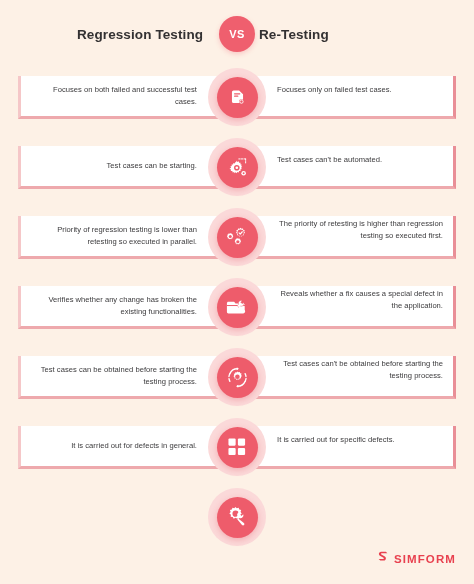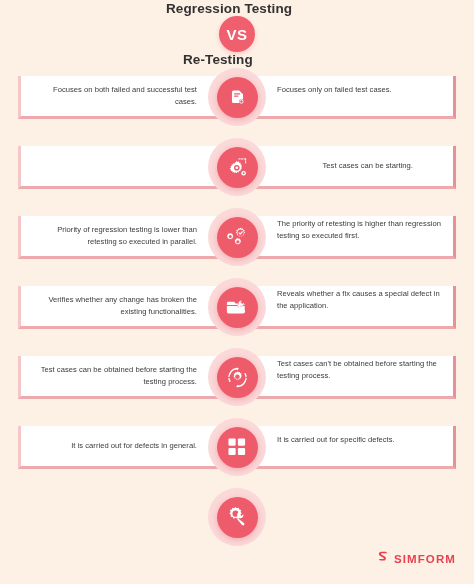--- a/index.html
+++ b/index.html
@@ -17,44 +17,43 @@
   }
 
   
   .header {
     height: 62px;
     display: flex;
     align-items: center;
     justify-content: center;
     gap: 0px;
     padding-top: 6px;
-    flex-direction: column;
   }
 
   .header-title {
     font-size: 13.5px;
     font-weight: bold;
     color: #333132;
     letter-spacing: 0.1px;
     white-space: nowrap;
   }
 
   .header-title.left  { width: 142px; text-align: right; padding-right: 16px; }
-  .header-title.right { width: 142px; text-align: left;  padding-left: 17px; }
+  .header-title.right { width: 142px; text-align: left;  padding-left: 4px; }
 
   .vs-badge {
     width: 36px;
     height: 36px;
     border-radius: 50%;
     background: #ef5f6e;
     display: flex;
     align-items: center;
     justify-content: center;
     color: #ffffff;
-    font-size: 15px;
+    font-size: 11px;
     font-weight: bold;
     letter-spacing: 0.4px;
     flex: 0 0 auto;
     box-shadow: 0 2px 5px rgba(239,95,110,0.28);
   }
 
   
   .rows {
     position: relative;
   }
@@ -90,21 +89,21 @@
   }
 
   .cell.left {
     justify-content: flex-end;
     text-align: right;
     padding: 0 40px 0 10px;
   }
 
   .cell.right {
     justify-content: flex-start;
-    text-align: left;
+    text-align: right;
     padding: 0 10px 12px 40px;
   }
 
   
   .medallion {
     position: absolute;
     left: 50%;
     top: 50%;
     transform: translate(-50%, -50%);
     width: 58px;
@@ -189,20 +188,21 @@
             <circle cx="17" cy="17.2" r="2.1" fill="none" stroke="#ffffff" stroke-width="1.1"></circle>
           </svg>
         </span>
       </div>
     </div>
   </div>
 
   <div class="row">
     <div class="row-bar">
       <div class="cell left">Test cases can be starting.</div>
+      <div class="cell right">Test cases can't be automated.</div>
     </div>
     <div class="medallion">
       <div class="halo"></div>
       <div class="disc">
         <span>
           <svg width="21" height="21" viewBox="0 0 24 24" fill="none">
             <path d="M10.5 3.2l.6 1.9 1.9-.7.5 2 2-.2-.3 2 1.9.6-1 1.7 1.6 1.2-1.6 1.3 1 1.7-1.9.6.3 2-2-.2-.5 2-1.9-.7-.6 1.9-1.5-1.3-1.5 1.3-.6-1.9-1.9.7-.5-2-2 .2.3-2-1.9-.6 1-1.7L1.3 14l1.6-1.2-1-1.7 1.9-.6-.3-2 2 .2.5-2 1.9.7.6-1.9L10 4.5z" transform="translate(2.2,1.2) scale(0.86)" fill="#ffffff"></path>
             <circle cx="11.2" cy="12.3" r="3.2" fill="#ee5c6b"></circle>
             <circle cx="11.2" cy="12.3" r="1.5" fill="#ffffff"></circle>
             <circle cx="19" cy="18.6" r="2.6" fill="#ffffff"></circle>

